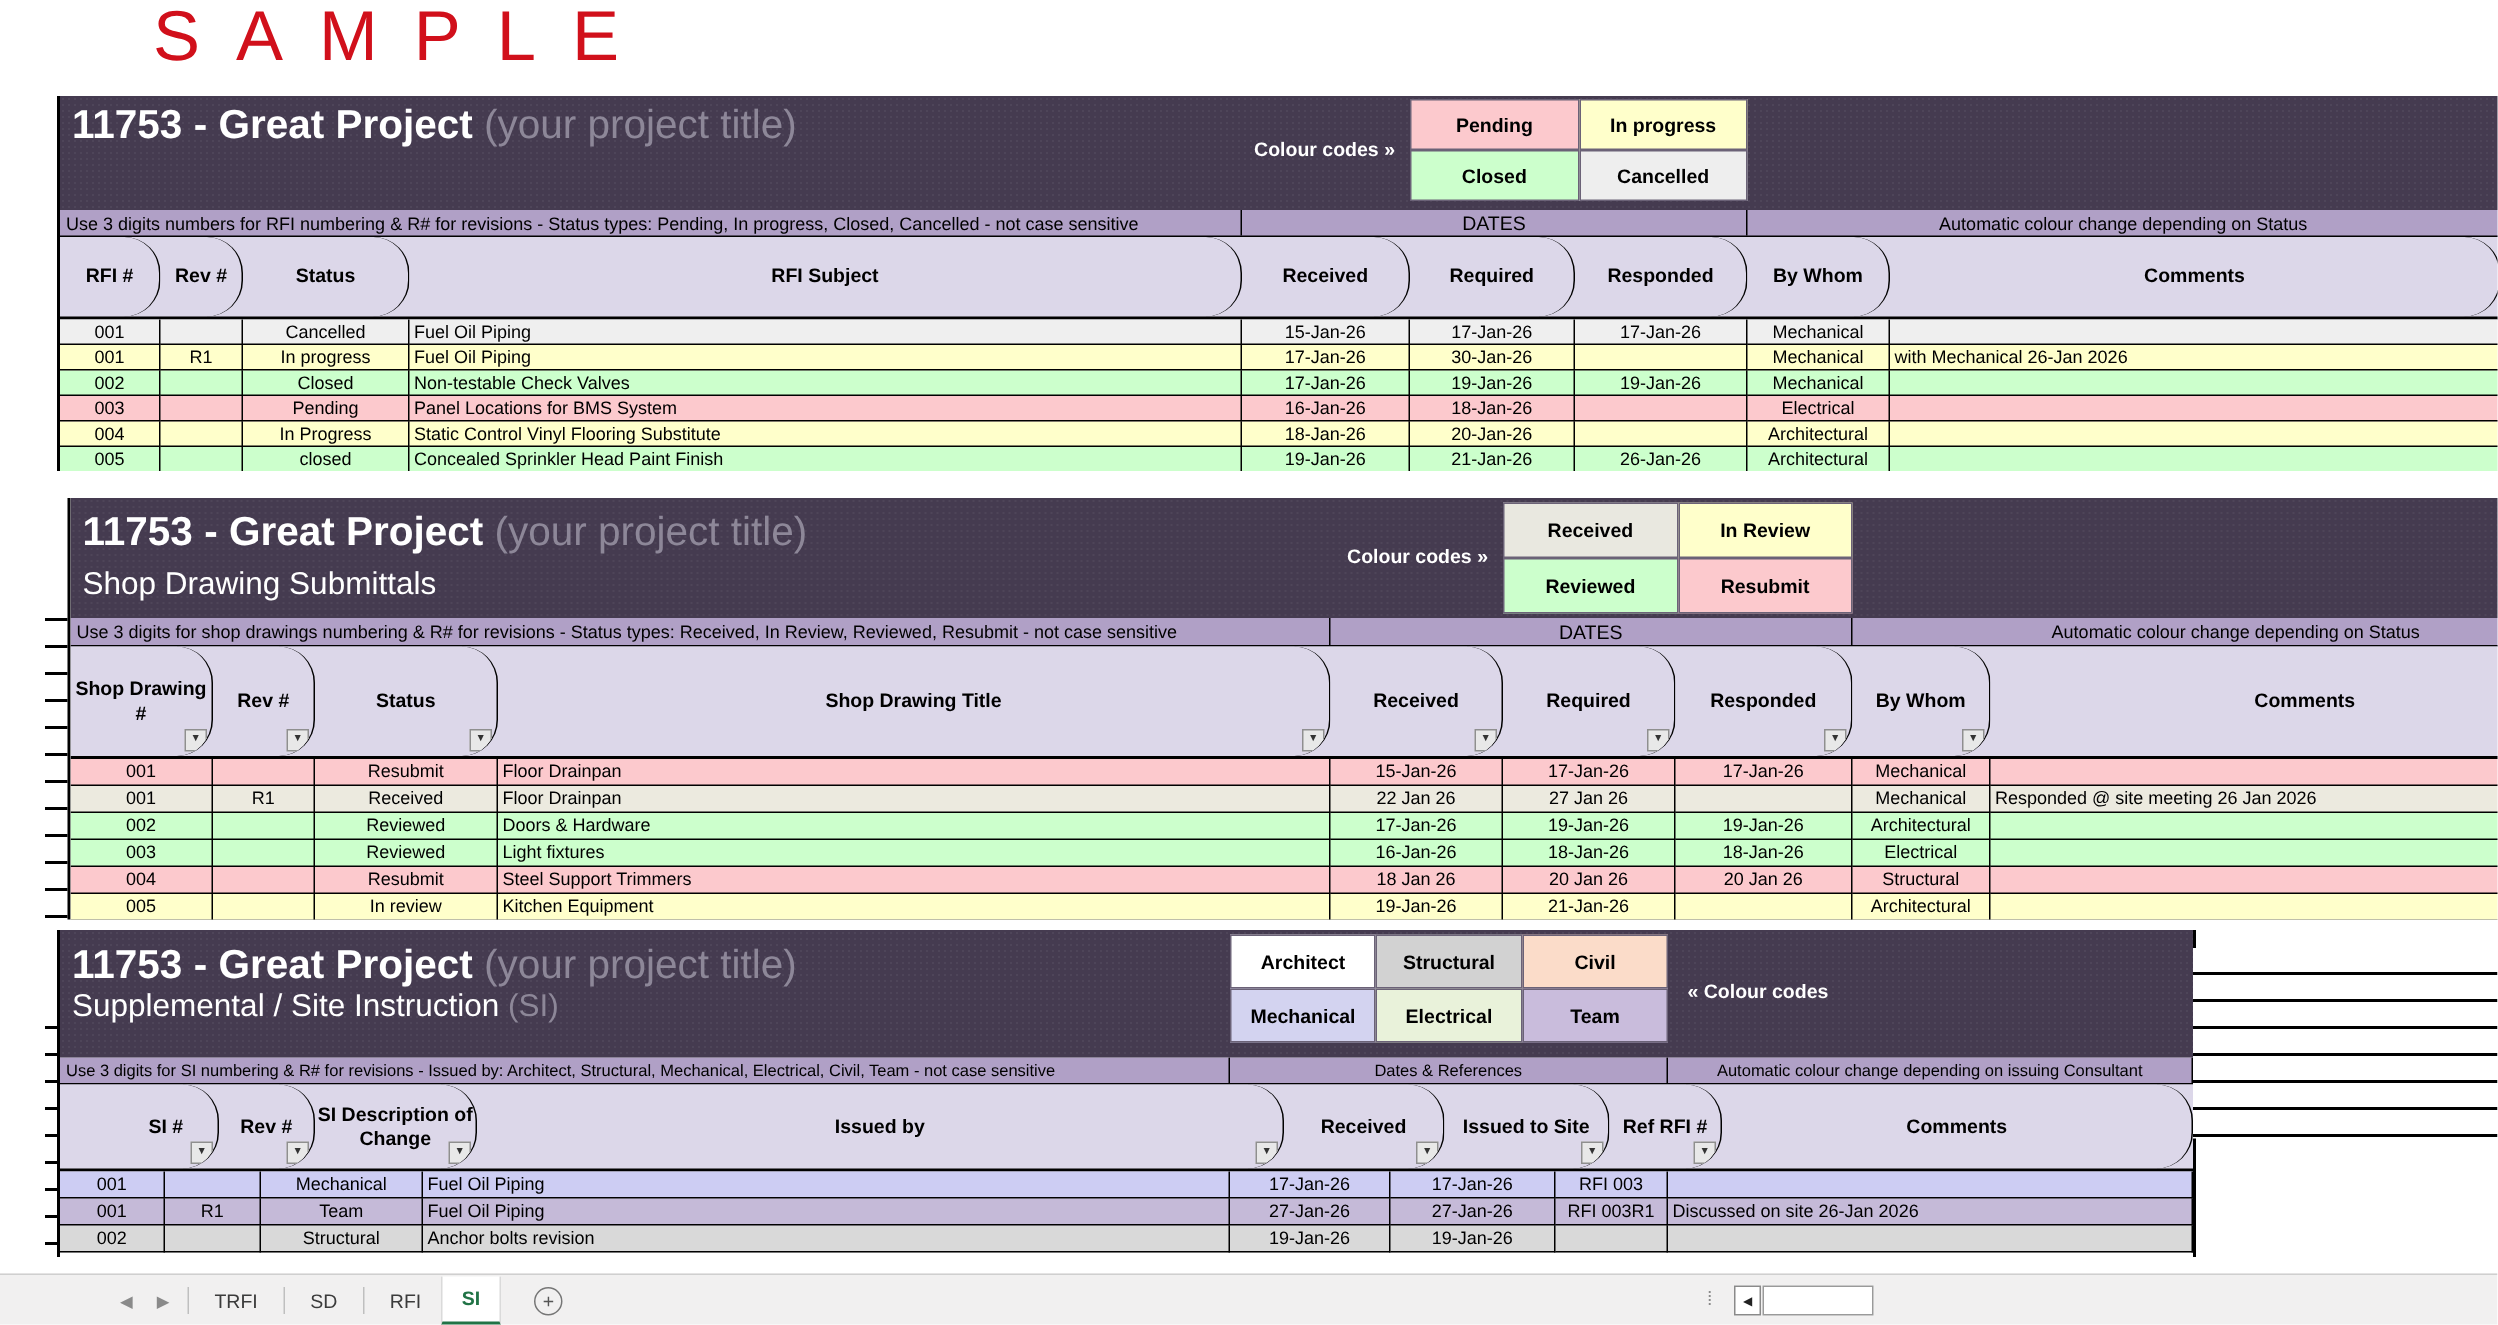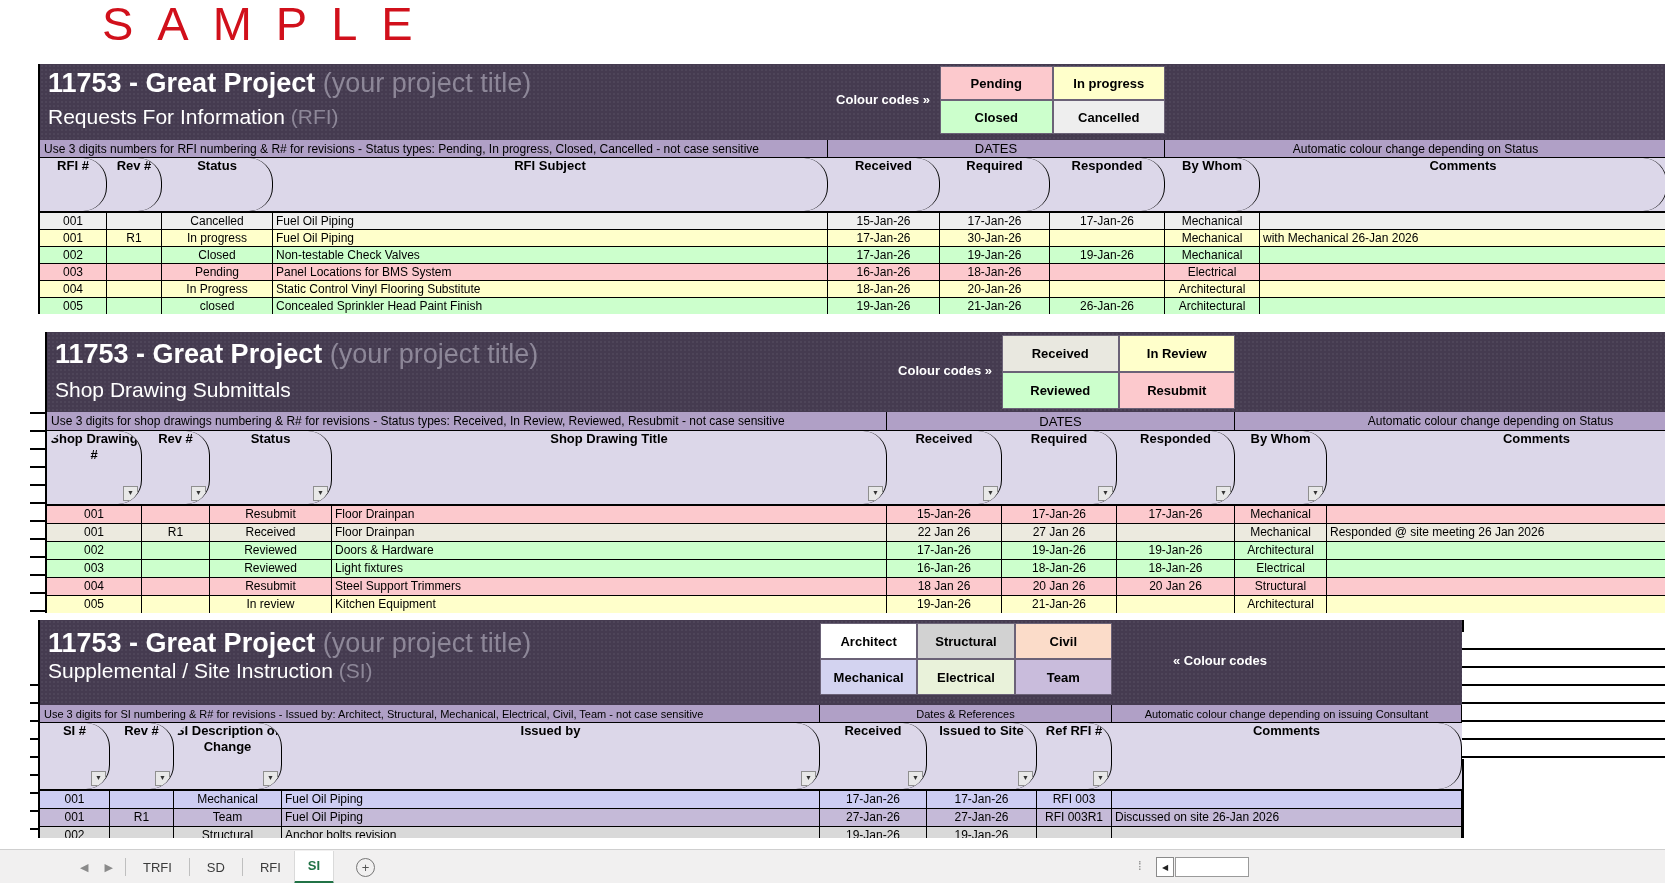--- a/index.html
+++ b/index.html
@@ -25,21 +25,21 @@
           font-size:13px;font-weight:bold;color:#000;}
 
   .banner{display:flex;background:#b0a0c6;border-bottom:1px solid #000;}
   .bseg{font-size:12px;display:flex;align-items:center;overflow:hidden;white-space:nowrap;
         border-right:1px solid #000000;box-sizing:border-box;}
   .bseg.left{padding-left:4px;}
   .bseg.mid,.bseg.right{justify-content:center;}
   .bseg.mid{font-size:13px;}
 
   .thead{display:grid;background:#dcd7e9;border-bottom:2px solid #000;box-sizing:border-box;}
-  .hcell{position:relative;border-right:1px solid #000;display:flex;align-items:flex-start;
+  .hcell{position:relative;border-right:1px solid #000;display:flex;align-items:center;
          justify-content:center;text-align:center;font-weight:bold;font-size:13px;line-height:1.25;
          overflow:hidden;border-radius:24px;}
   .fbtn{position:absolute;right:3px;bottom:3px;width:15px;height:15px;background:#e8e8e8;
         border:1px solid #8f8f8f;font-size:7px;color:#333;display:flex;align-items:center;
         justify-content:center;box-sizing:border-box;}
 
   .trow{display:grid;}
   .tcell{border-right:1px solid #000;border-bottom:1px solid #000;overflow:hidden;
          white-space:nowrap;text-align:center;font-size:12px;box-sizing:border-box;}
 
@@ -73,25 +73,25 @@
   .sec-sd .thead{height:75px;width:1700px;}
   .sec-sd .trow{height:18px;width:1700px;}
   .sec-sd .tcell{line-height:17px;}
 
   
   .sec-si{left:38px;top:620px;width:1422px;height:218px;border-left:2px solid #000;border-right:2px solid #000;}
   .sec-si .band{height:85px;}
   .sec-si .t1{top:8px;}
   .sec-si .t2{top:39px;}
   .sec-si .cc-grid{left:780px;top:3px;width:292px;height:72px;grid-template-columns:1fr 1fr 1fr;grid-template-rows:1fr 1fr;}
-  .sec-si .cc-label{left:1133px;top:0;height:80px;width:160px;justify-content:flex-start;}
+  .sec-si .cc-label{left:1085px;top:0;height:80px;width:160px;justify-content:flex-start;}
   .sec-si .banner{height:17px;}
   .sec-si .bseg{font-size:11px;}
   .sec-si .b1{width:780px;}.sec-si .b2{width:292px;}.sec-si .b3{flex:1;}
-  .sec-si .thead{height:68px;}
+  .sec-si .thead{height:58px;padding-left:36px;}
   .sec-si .trow{height:18px;}
   .sec-si .tcell{line-height:17px;}
 
   
   .rfi-cols .c3,.rfi-cols .c8,.sd-cols .c3,.sd-cols .c8,.si-cols .c3,.si-cols .c7{
       text-align:left;padding-left:3px;}
 
   
   .empty-rows{position:absolute;background:repeating-linear-gradient(to bottom,#ffffff 0 16px,#000 16px 18px);}
   .gutter{position:absolute;background:repeating-linear-gradient(to bottom,transparent 0 16px,#000 16px 18px);}
@@ -117,24 +117,20 @@
 <body>
 
 <div class="watermark">SAMPLE</div>
 
 <div class="section sec-rfi">
   <div class="band">
     <div class="t1">
       <span>11753 - Great Project</span>
       <span class="hint">(your project title)</span>
     </div>
-    <div class="t2">
-      <span>Requests For Information</span>
-      <span class="hint">(RFI)</span>
-    </div>
     <div class="cc-label">Colour codes »</div>
     <div class="cc-grid">
       <div class="swatch" style="background: rgb(252, 201, 205);">Pending</div>
       <div class="swatch" style="background: rgb(255, 255, 203);">In progress</div>
       <div class="swatch" style="background: rgb(204, 255, 204);">Closed</div>
       <div class="swatch" style="background: rgb(238, 238, 238);">Cancelled</div>
     </div>
   </div>
   <div class="banner">
     <div class="bseg left b1">Use 3 digits numbers for RFI numbering &amp; R# for revisions - Status types: Pending, In progress, Closed, Cancelled - not case sensitive</div>

